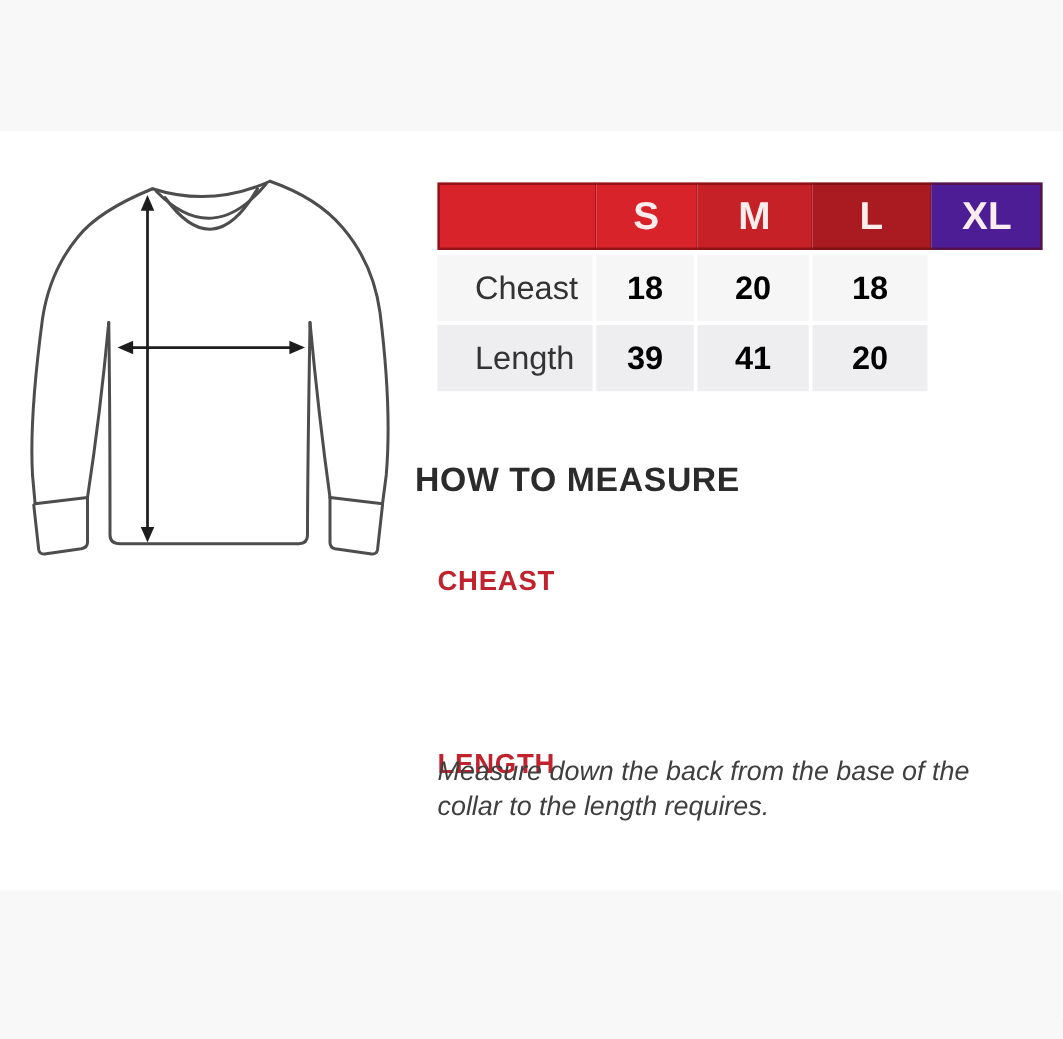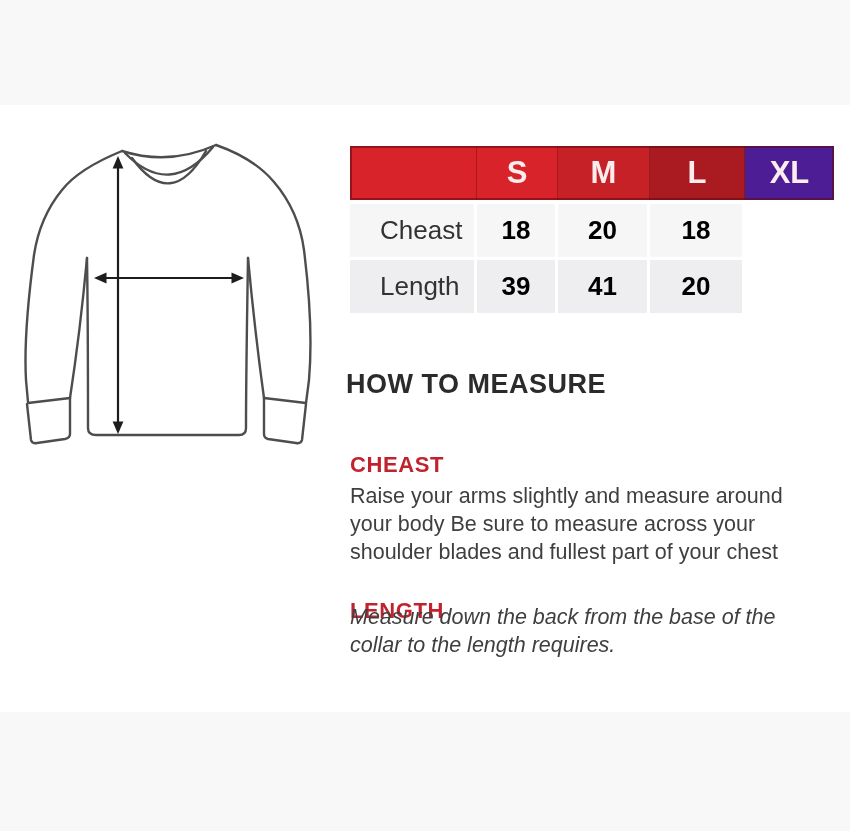--- a/index.html
+++ b/index.html
@@ -65,21 +65,21 @@
   .td.label {
     justify-content: flex-start;
     padding-left: 30px;
     box-sizing: border-box;
     font-weight: normal;
     color: #333333;
   }
   .tr.alt .td { background: #eeeef0; }
   
   .howto-title {
-    position: absolute; left: 346px; top: 369px;
+    position: absolute; left: 332px; top: 369px;
     font-size: 27px; font-weight: bold;
     color: #2b2b2b;
     letter-spacing: 0.5px;
   }
   .sec-heading {
     position: absolute; left: 350px;
     font-size: 22px; font-weight: bold;
     letter-spacing: 0.6px;
   }
   .sec-heading.sec1 { top: 452px; }
@@ -156,18 +156,17 @@
       <div class="td label">Length</div>
       <div class="td">39</div>
       <div class="td">41</div>
       <div class="td">20</div>
     </div>
   </div>
 
   <div class="howto-title">HOW TO MEASURE</div>
 
   <div class="sec-heading sec1" style="color: rgb(192, 35, 46);">CHEAST</div>
-  <p class="sec-body sec1">Raise your arms slightly and measure around your body Be sure to measure across your shoulder blades and fullest part of your chest</p>
 
   <div class="sec-heading sec2" style="color: rgb(192, 35, 46);">LENGTH</div>
   <p class="sec-body sec2">Measure down the back from the base of the collar to the length requires.</p>
 
 </div>
 
 </body></html>

